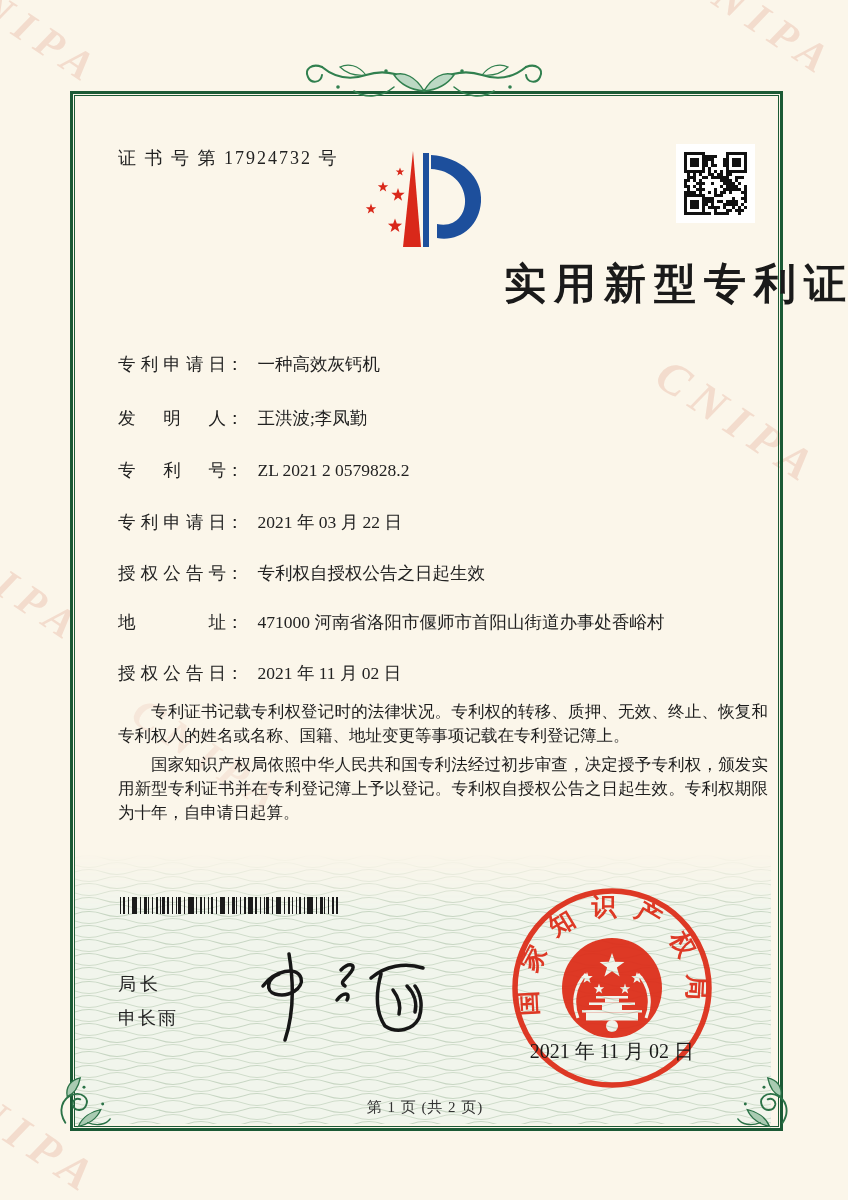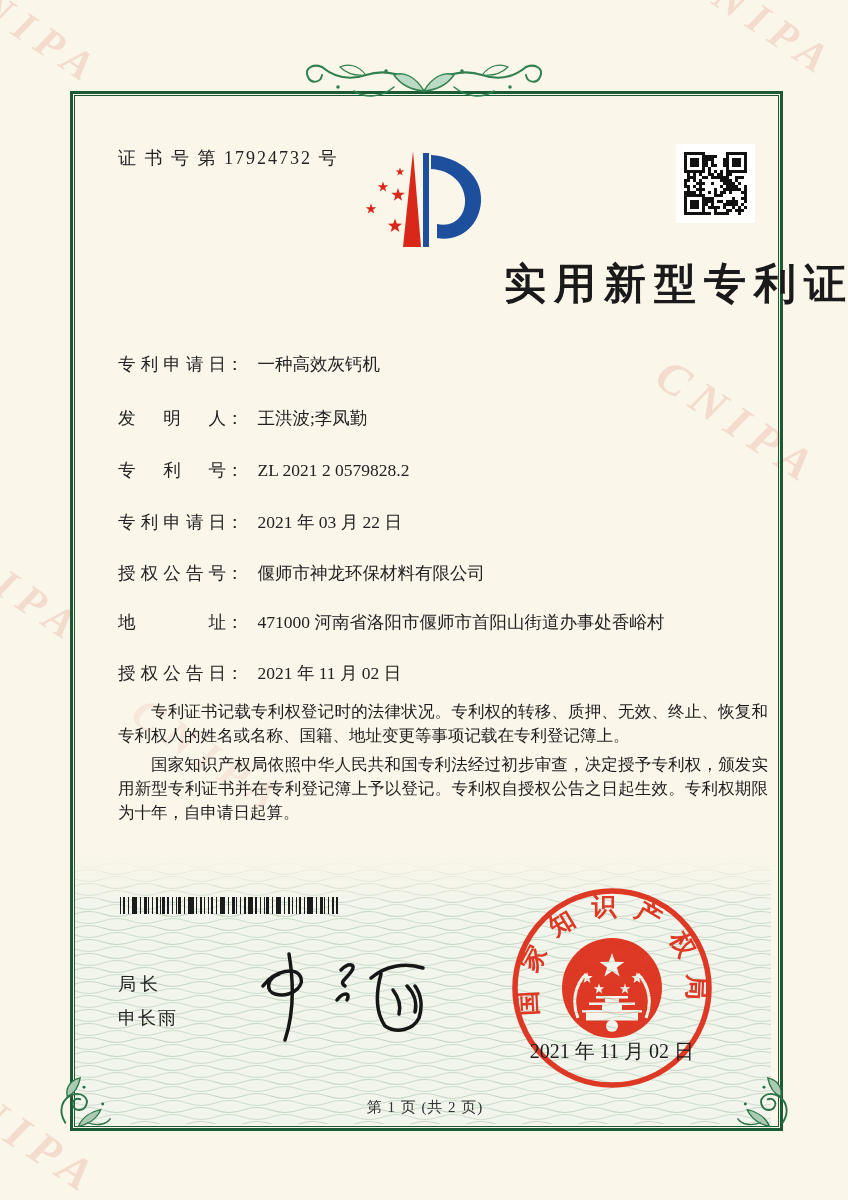--- a/index.html
+++ b/index.html
@@ -415,21 +415,21 @@
       <div class="row r1">
         <span class="flabel">发明人</span><span>：</span><span class="fvalue">王洪波;李凤勤</span>
       </div>
       <div class="row r2">
         <span class="flabel">专利号</span><span>：</span><span class="fvalue">ZL 2021 2 0579828.2</span>
       </div>
       <div class="row r3">
         <span class="flabel">专利申请日</span><span>：</span><span class="fvalue">2021 年 03 月 22 日</span>
       </div>
       <div class="row r4">
-        <span class="flabel">授权公告号</span><span>：</span><span class="fvalue">偃师市神龙环保材料有限公司</span>
+        <span class="flabel">授权公告号</span><span>：</span><span class="fvalue">专利权自授权公告之日起生效</span>
       </div>
       <div class="row r5">
         <span class="flabel">地址</span><span>：</span><span class="fvalue">471000 河南省洛阳市偃师市首阳山街道办事处香峪村</span>
       </div>
       <div class="row r6">
         <span class="flabel">授权公告日</span><span>：</span><span class="fvalue">2021 年 11 月 02 日</span>
       </div>
     </div>
 
     <div class="body-text">

